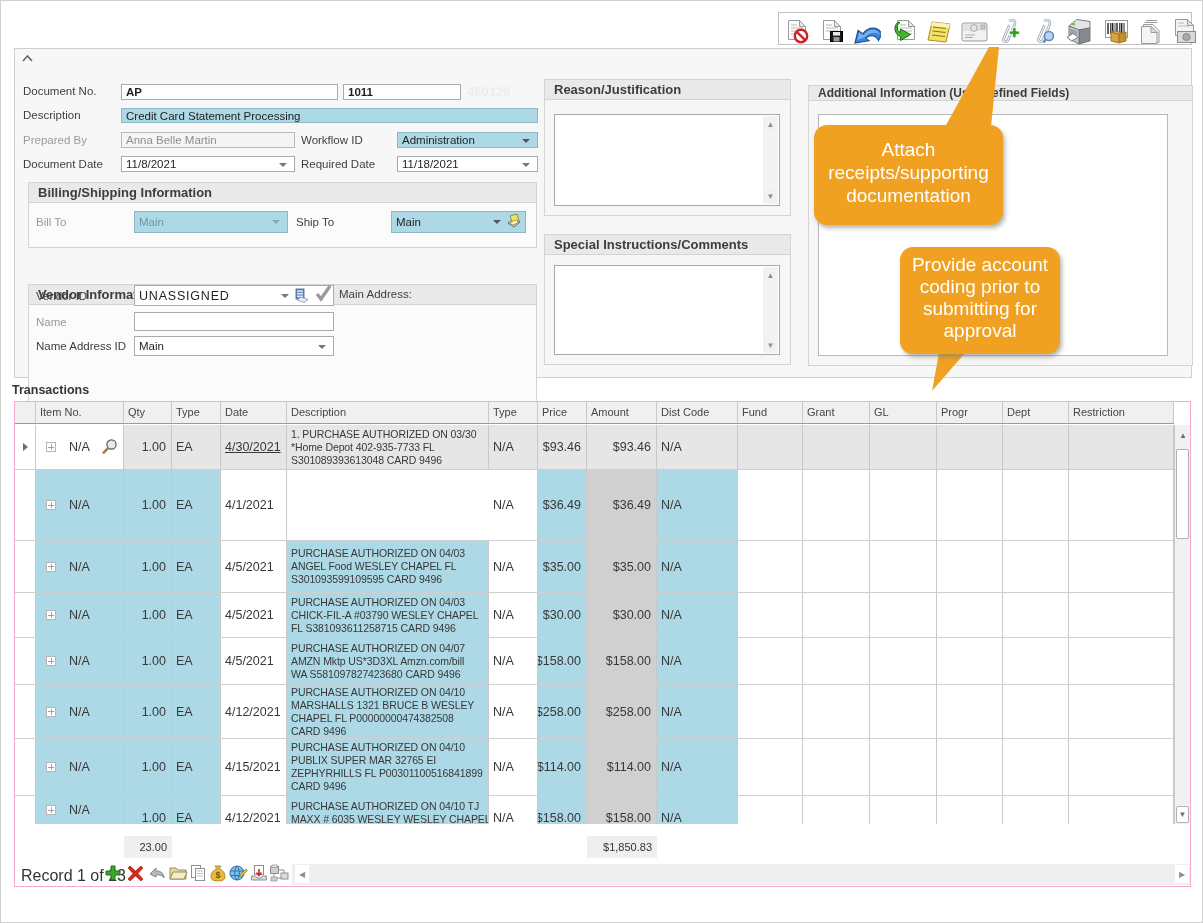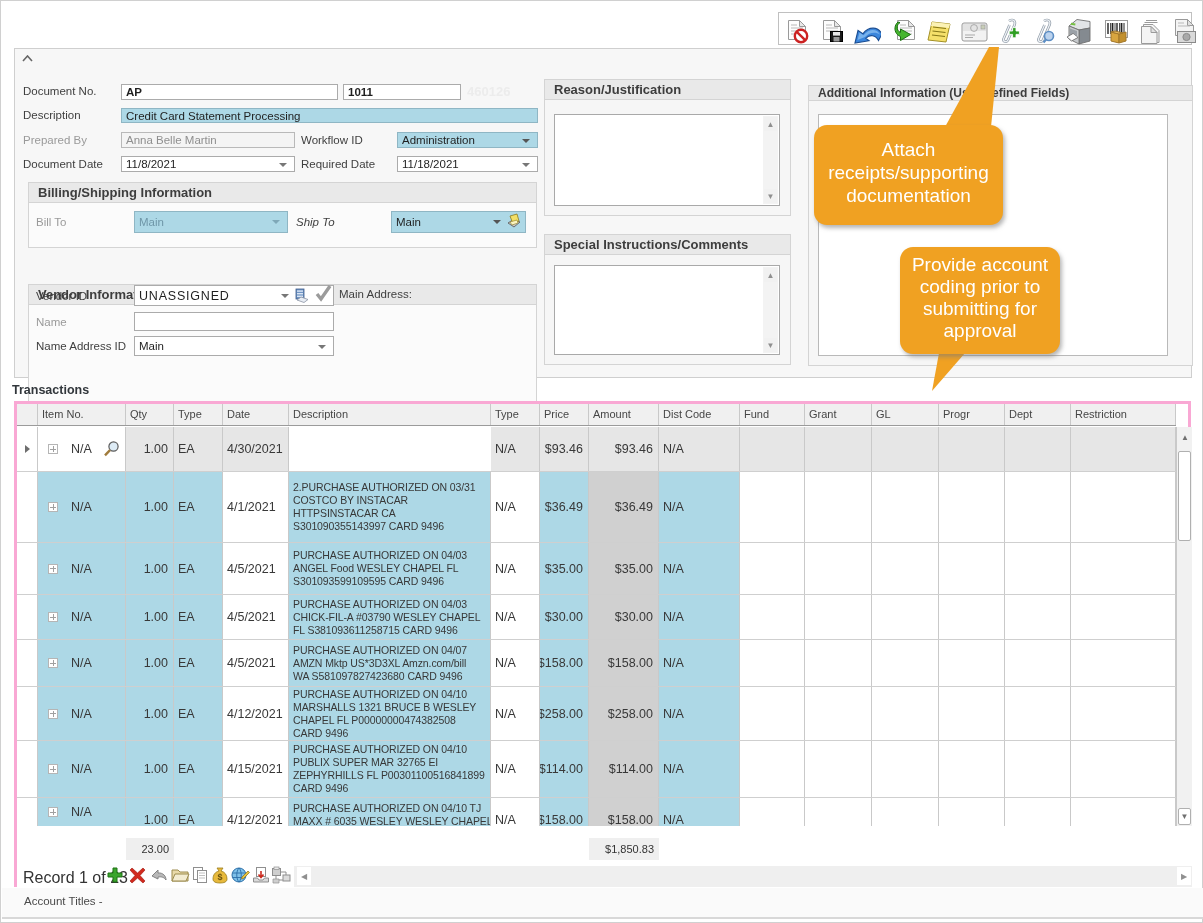--- a/index.html
+++ b/index.html
@@ -180,21 +180,21 @@
     <div class="lbl" style="left:300px; top:157px;">Required Date</div>
     <div class="inp" style="left:396px; top:155px; width:141px; height:16px;">11/18/2021</div>
     <div class="arr" style="left:521px; top:162px; border-top-color:#777;"></div>
 
     <div class="grp" style="left:27px; top:181px; width:509px; height:66px;">
       <div class="grphdr">Billing/Shipping Information</div>
     </div>
     <div class="lbl dim" style="left:35px; top:215px;">Bill To</div>
     <div class="inp blue" style="left:133px; top:210px; width:154px; height:22px; color:#6f97a8;">Main</div>
     <div class="arr" style="left:271px; top:219px; border-top-color:#7fa8b8;"></div>
-    <div class="lbl" style="left:295px; top:215px;font-style:italic;">Ship To</div>
+    <div class="lbl" style="left:295px; top:215px;">Ship To</div>
     <div class="inp blue" style="left:390px; top:210px; width:135px; height:22px;">Main</div>
     <div class="arr" style="left:492px; top:219px;"></div>
     <svg class="abs" style="left:504px; top:212px;" width="18" height="17" viewBox="0 0 18 17">
       <path d="M3 10 L9 6 L15 9 L9 14 Z" fill="#c8c8c8" stroke="#555" stroke-width="0.8"></path>
       <path d="M5 3 L12 1 L14 8 L8 11 Z" fill="#f3df66" stroke="#8a7a20" stroke-width="0.8"></path>
       <path d="M5 9 L12 7 L13 10 L7 12 Z" fill="#fbf4c0" stroke="#8a7a20" stroke-width="0.6"></path>
     </svg>
 
     <div class="grp" style="left:27px; top:255px; width:509px; height:119px;margin-top:28px;">
       <div class="grphdr">Vendor Information</div>
@@ -256,21 +256,21 @@
     <svg class="abs" style="left:920px; top:350px; z-index:39;" width="50" height="42" viewBox="0 0 50 42">
       <polygon points="18,2 44,2 11,40" fill="#f0a122"></polygon>
     </svg>
 
     <div class="callout" style="left:813px; top:124px; width:189px; height:100px; padding-top:13px;">Attach<br>receipts/supporting<br>documentation</div>
     <div class="callout" style="left:899px; top:246px; width:160px; height:107px; padding-top:7px; line-height:22px;">Provide account<br>coding prior to<br>submitting for<br>approval</div>
   </div>
 
   <div class="abs" style="left:11px; top:382px; font-size:12.5px; font-weight:bold; color:#32373c;">Transactions</div>
 
-  <div class="abs" id="ttable" style="left:13px; top:400px; width:1177px; height:486px; border:3px solid #f9a8d4; background:#fff;">
+  <div class="abs" id="ttable" style="left:13px; top:400px; width:1177px; height:486px; border:1px solid #f9a8d4; background:#fff;">
 <div class="abs" style="left:0; top:0; width:1159px; height:22px; background:#f0f0f0; border-bottom:1px solid #9b9b9b;">
 <div class="cell" style="left:0px; width:21px; line-height:21px; padding-left:4px; color:#464646; font-size:11px;"></div>
 <div class="cell" style="left:21px; width:88px; line-height:21px; padding-left:4px; color:#464646; font-size:11px;">Item No.</div>
 <div class="cell" style="left:109px; width:48px; line-height:21px; padding-left:4px; color:#464646; font-size:11px;">Qty</div>
 <div class="cell" style="left:157px; width:49px; line-height:21px; padding-left:4px; color:#464646; font-size:11px;">Type</div>
 <div class="cell" style="left:206px; width:66px; line-height:21px; padding-left:4px; color:#464646; font-size:11px;">Date</div>
 <div class="cell" style="left:272px; width:202px; line-height:21px; padding-left:4px; color:#464646; font-size:11px;">Description</div>
 <div class="cell" style="left:474px; width:49px; line-height:21px; padding-left:4px; color:#464646; font-size:11px;">Type</div>
 <div class="cell" style="left:523px; width:49px; line-height:21px; padding-left:4px; color:#464646; font-size:11px;">Price</div>
 <div class="cell" style="left:572px; width:70px; line-height:21px; padding-left:4px; color:#464646; font-size:11px;">Amount</div>
@@ -289,42 +289,42 @@
 <div class="cell" style="left:21px; width:88px; background:#fff;display:flex;align-items:center;">
           <span class="plus" style="margin-left:10px;"></span>
           <span style="margin-left:13px;">N/A</span>
           <svg width="19" height="19" viewBox="0 0 19 19" style="margin-left:10px;">
             <circle cx="11.5" cy="6.5" r="4.6" fill="#ddebf5" stroke="#5a5a5a" stroke-width="1.2"></circle>
             <path d="M8 10.2 L3 15.3" stroke="#a07b3c" stroke-width="2.4"></path>
           </svg>
         </div>
 <div class="cell" style="left:109px; width:48px; background:#e6e6e6;display:flex;align-items:center;justify-content:flex-end;padding-right:5px;">1.00</div>
 <div class="cell" style="left:157px; width:49px; background:#e6e6e6;display:flex;align-items:center;padding-left:4px;">EA</div>
-<div class="cell" style="left:206px; width:66px; background:#e6e6e6;display:flex;align-items:center;padding-left:4px;">4/30/2021</div>
+<div class="cell" style="left:206px; width:66px; background:#e6e6e6;display:flex;align-items:center;padding-left:4px;text-decoration:underline;">4/30/2021</div>
+<div class="cell" style="left:272px; width:202px; background:#e6e6e6;display:flex;align-items:center;padding-left:4px;padding-right:2px;line-height:13px;font-size:10.5px;letter-spacing:-0.1px;white-space:nowrap;">1. PURCHASE AUTHORIZED ON 03/30<br>*Home Depot 402-935-7733 FL<br>S301089393613048 CARD 9496</div>
 <div class="cell" style="left:474px; width:49px; background:#e6e6e6;display:flex;align-items:center;padding-left:4px;">N/A</div>
 <div class="cell" style="left:523px; width:49px; background:#e6e6e6;display:flex;align-items:center;justify-content:flex-end;padding-right:5px;">$93.46</div>
 <div class="cell" style="left:572px; width:70px; background:#e6e6e6;display:flex;align-items:center;justify-content:flex-end;padding-right:5px;">$93.46</div>
 <div class="cell" style="left:642px; width:81px; background:#e6e6e6;display:flex;align-items:center;padding-left:4px;">N/A</div>
 <div class="cell" style="left:723px; width:65px; background:#e6e6e6;"></div>
 <div class="cell" style="left:788px; width:67px; background:#e6e6e6;"></div>
 <div class="cell" style="left:855px; width:67px; background:#e6e6e6;"></div>
 <div class="cell" style="left:922px; width:66px; background:#e6e6e6;"></div>
 <div class="cell" style="left:988px; width:66px; background:#e6e6e6;"></div>
 <div class="cell" style="left:1054px; width:105px; background:#e6e6e6;"></div>
 </div>
 <div class="row" style="top:68px; height:71px; width:1159px;">
 <div class="cell" style="left:0px; width:21px; background:#fff;display:flex;align-items:center;justify-content:center;"></div>
 <div class="cell" style="left:21px; width:88px; background:#add8e6;display:flex;align-items:center;">
           <span class="plus" style="margin-left:10px;"></span>
           <span style="margin-left:13px;">N/A</span>
         </div>
 <div class="cell" style="left:109px; width:48px; background:#add8e6;display:flex;align-items:center;justify-content:flex-end;padding-right:5px;">1.00</div>
 <div class="cell" style="left:157px; width:49px; background:#add8e6;display:flex;align-items:center;padding-left:4px;">EA</div>
 <div class="cell" style="left:206px; width:66px; background:#fff;display:flex;align-items:center;padding-left:4px;">4/1/2021</div>
-<div class="cell" style="left:272px; width:202px; background:#add8e6;display:flex;align-items:center;padding-left:4px;padding-right:2px;line-height:13px;font-size:10.5px;letter-spacing:-0.1px;white-space:nowrap;">2.PURCHASE AUTHORIZED ON 03/31<br>COSTCO BY INSTACAR<br>HTTPSINSTACAR CA<br>S301090355143997 CARD 9496</div>
 <div class="cell" style="left:474px; width:49px; background:#fff;display:flex;align-items:center;padding-left:4px;">N/A</div>
 <div class="cell" style="left:523px; width:49px; background:#add8e6;display:flex;align-items:center;justify-content:flex-end;padding-right:5px;">$36.49</div>
 <div class="cell" style="left:572px; width:70px; background:#d0d0d0;display:flex;align-items:center;justify-content:flex-end;padding-right:5px;">$36.49</div>
 <div class="cell" style="left:642px; width:81px; background:#add8e6;display:flex;align-items:center;padding-left:4px;">N/A</div>
 <div class="cell" style="left:723px; width:65px; background:#fff;"></div>
 <div class="cell" style="left:788px; width:67px; background:#fff;"></div>
 <div class="cell" style="left:855px; width:67px; background:#fff;"></div>
 <div class="cell" style="left:922px; width:66px; background:#fff;"></div>
 <div class="cell" style="left:988px; width:66px; background:#fff;"></div>
 <div class="cell" style="left:1054px; width:105px; background:#fff;"></div>
@@ -516,16 +516,13 @@
 <div class="abs" style="left:277px; top:462px; width:898px; height:21px; background:#efefef;">
 <div class="sb-btn" style="left:3px; top:1px; width:14px; height:18px; background:#fff;">
           <span style="font-size:8px;color:#8f8f8f;">◀</span>
         </div>
 <div class="sb-btn" style="right:1px; top:1px; width:14px; height:18px; background:#fff;">
           <span style="font-size:8px;color:#8f8f8f;">▶</span>
         </div>
 </div>
 </div>
 
-  <div class="abs" style="left:1px; top:887px; width:1201px; height:31px; background:#fafafa; border-bottom:2px solid #d8d8d8;">
-    <div style="position:absolute; left:22px; top:7px; font-size:11.5px; color:#4a4a4a;">Account Titles -</div>
-  </div>
 </div>
 
 </body></html>

